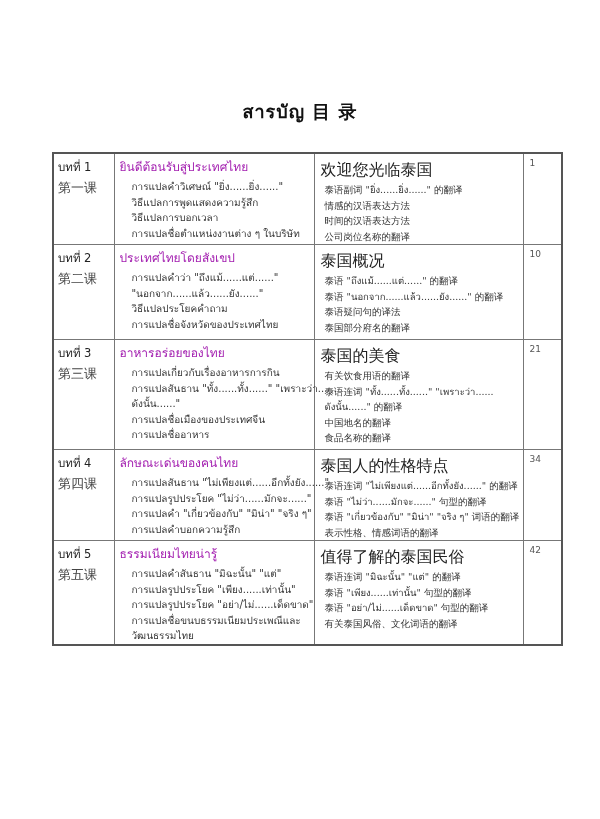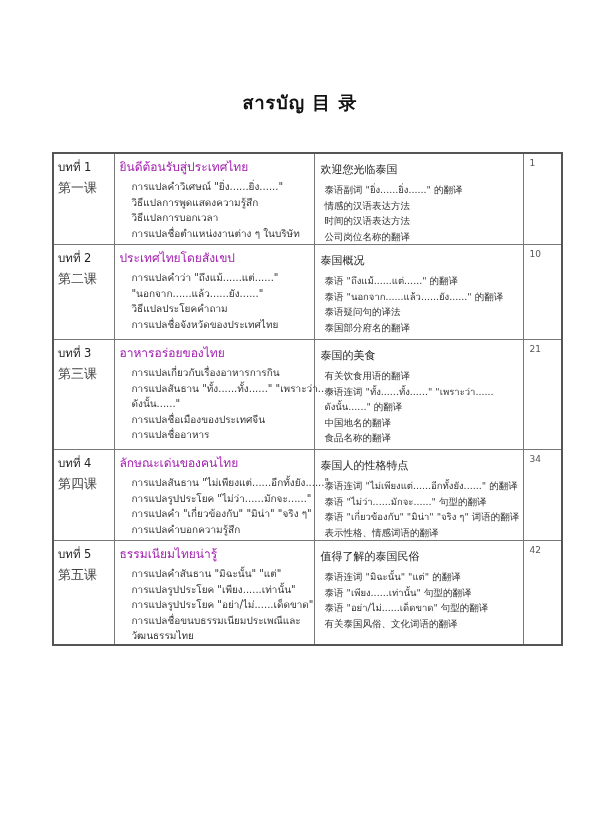--- a/index.html
+++ b/index.html
@@ -1,30 +1,30 @@
 <!DOCTYPE html>
 <html><head>
 <meta charset="utf-8">
 <style>
   html, body { margin: 0; padding: 0; background: #ffffff; }
   body { width: 600px; height: 819px; position: relative; overflow: hidden;
          font-family: "DejaVu Sans", "Liberation Sans", sans-serif; color: #222; }
-  .title { position: absolute; top: 88px; left: 0; width: 600px; text-align: center;
+  .title { position: absolute; top: 97px; left: 0; width: 600px; text-align: center;
            font-size: 18px; font-weight: bold; letter-spacing: 1px; color: #111; }
   table.toc { position: absolute; left: 52px; top: 152px; width: 509px;
               border-collapse: collapse; table-layout: fixed; }
   table.toc td { border: 1px solid #777; vertical-align: top; padding: 0; }
   table.toc { border: 2px solid #555; }
   col.c1 { width: 61px; } col.c2 { width: 200px; } col.c3 { width: 209px; } col.c4 { width: 39px; }
   .lesson { padding: 5px 0 0 4px; font-size: 11.5px; line-height: 17px; color: #222; }
   .lesson .cn { font-family: "DejaVu Serif", "Liberation Serif", serif; font-size: 13px; color: #444; display: block; margin-top: 3px; }
   .th-main { padding: 5px 0 0 5px; font-size: 12px; line-height: 17px; color: #a21caf; }
   .th-sub { padding: 3px 0 0 17px; font-size: 10px; line-height: 15.5px; color: #333; }
   .cn-main { padding: 7px 0 0 6px; font-family: "DejaVu Serif", "Liberation Serif", serif;
-             font-size: 11px; line-height: 17px; color: #222; }
+             font-size: 16px; line-height: 17px; color: #222; }
   .cn-sub { padding: 4px 0 0 10px; font-family: "DejaVu Serif", "Liberation Serif", serif;
             font-size: 9.5px; line-height: 15.5px; color: #333; }
   .page { padding: 4px 0 0 6px; font-size: 9px; color: #555; }
   .item { display: block; white-space: nowrap; }
 </style>
 </head>
 <body>
 
 <div class="title">สารบัญ  目  录</div>
 

